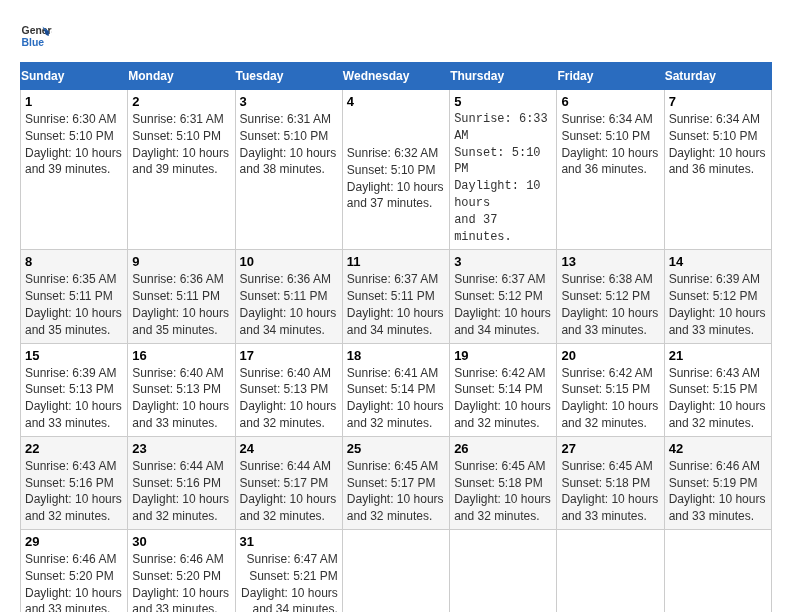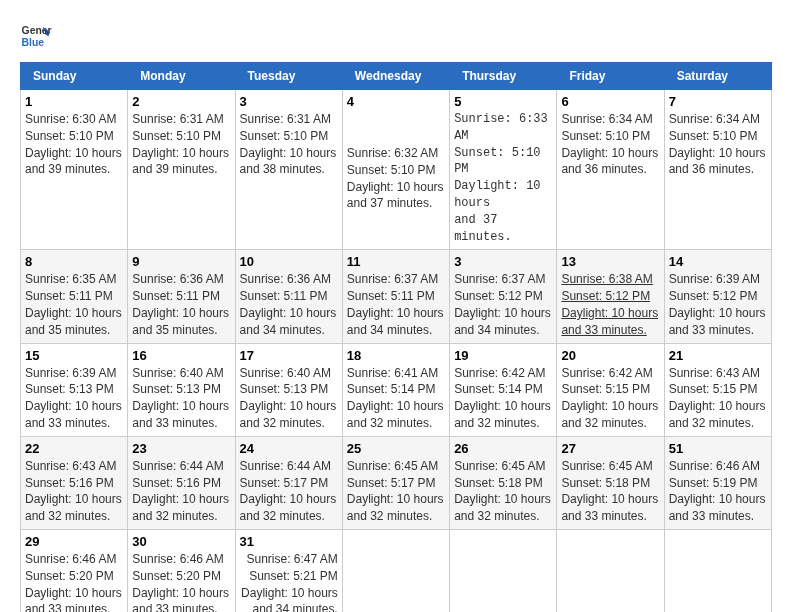--- a/index.html
+++ b/index.html
@@ -44,21 +44,21 @@
       color: #555;
     }
     .calendar {
       width: 100%;
       border-collapse: collapse;
       font-size: 11px;
     }
     .calendar th {
       background: #2a6cbf;
       color: #fff;
-      padding: 6px 12px;
+      padding: 6px 0;
       text-align: left;
       font-size: 12px;
       font-weight: bold;
       border: 1px solid #2a6cbf;
     }
     .calendar td {
       border: 1px solid #ccc;
       vertical-align: top;
       padding: 4px;
       width: calc(100% / 7);
@@ -200,21 +200,21 @@
         </td>
         <td>
           <span class="day-num">3</span>
           <div class="day-info" style="white-space: pre-line;">Sunrise: 6:37 AM
 Sunset: 5:12 PM
 Daylight: 10 hours
 and 34 minutes.</div>
         </td>
         <td>
           <span class="day-num">13</span>
-          <div class="day-info" style="white-space: pre-line; text-decoration: underline;">Sunrise: 6:38 AM
+          <div class="day-info" style="white-space: pre-line;">Sunrise: 6:38 AM
 Sunset: 5:12 PM
 Daylight: 10 hours
 and 33 minutes.</div>
         </td>
         <td>
           <span class="day-num">14</span>
           <div class="day-info" style="white-space: pre-line;">Sunrise: 6:39 AM
 Sunset: 5:12 PM
 Daylight: 10 hours
 and 33 minutes.</div>
@@ -308,21 +308,21 @@
 and 32 minutes.</div>
         </td>
         <td>
           <span class="day-num">27</span>
           <div class="day-info" style="white-space: pre-line;">Sunrise: 6:45 AM
 Sunset: 5:18 PM
 Daylight: 10 hours
 and 33 minutes.</div>
         </td>
         <td>
-          <span class="day-num">51</span>
+          <span class="day-num">42</span>
           <div class="day-info" style="white-space: pre-line;">Sunrise: 6:46 AM
 Sunset: 5:19 PM
 Daylight: 10 hours
 and 33 minutes.</div>
         </td>
       </tr>
       <tr>
         <td>
           <span class="day-num">29</span>
           <div class="day-info" style="white-space: pre-line;">Sunrise: 6:46 AM

